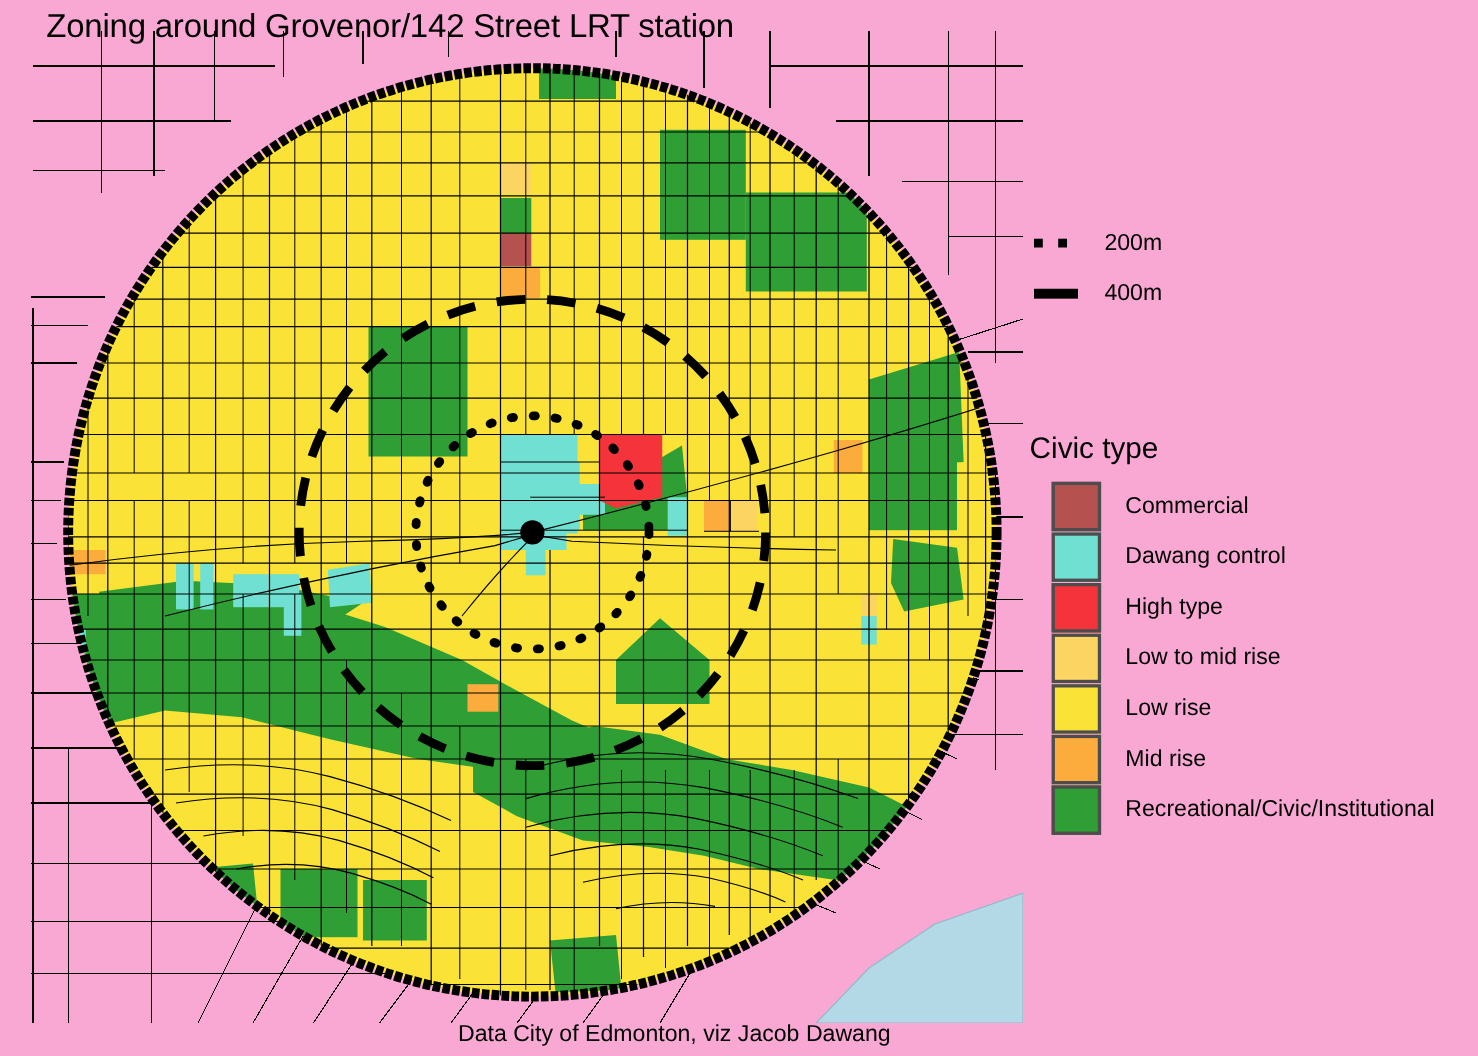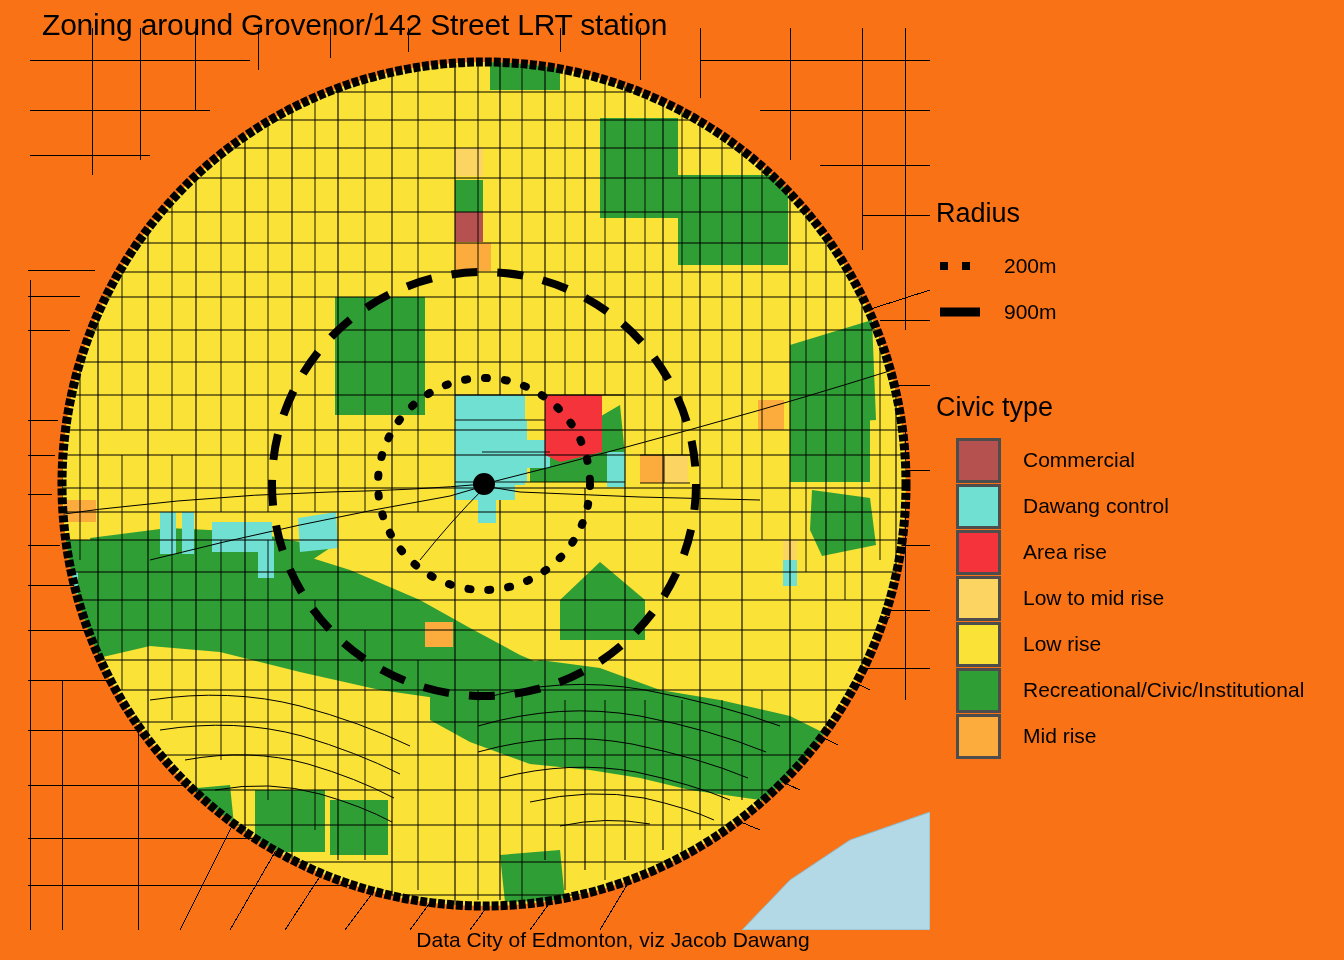--- a/index.html
+++ b/index.html
@@ -5,21 +5,21 @@
   * { box-sizing: border-box; margin: 0; padding: 0; }
   html, body {
     width: 1344px; height: 960px;
     background: #ffffff;
     font-family: "Liberation Sans", sans-serif;
     overflow: hidden;
   }
   #page {
     position: relative;
     width: 1344px; height: 960px;
-    background: #f97316;
+    background: #f9a8d4;
   }
   #title {
     position: absolute;
     left: 42px; top: 8px;
     font-size: 30px;
     color: #000;
     letter-spacing: -0.2px;
     white-space: nowrap;
   }
   #caption {
@@ -375,72 +375,71 @@
     <circle cx="484" cy="484" r="422" fill="none" stroke="#000" stroke-width="9" stroke-dasharray="7 2"></circle>
 
     <circle cx="484" cy="484" r="212" fill="none" stroke="#000" stroke-width="8" stroke-dasharray="26 20" stroke-linecap="butt"></circle>
 
     <circle cx="484" cy="484" r="106" fill="none" stroke="#000" stroke-width="8" stroke-dasharray="2 18" stroke-linecap="round"></circle>
 
     <circle cx="484" cy="484" r="11" fill="#000"></circle>
   </svg>
 
   <div class="legend-block" id="legend-radius">
-    <div class="legend-title">Radius</div>
 
     <div class="legend-row">
       <span class="key-line key-dot">
         <span class="seg s1"></span>
           <span class="seg s2"></span>
       </span>
       <span class="legend-label">200m</span>
     </div>
 
 
     <div class="legend-row">
       <span class="key-line key-solid">
         <span class="seg"></span>
       </span>
-      <span class="legend-label">900m</span>
+      <span class="legend-label">400m</span>
     </div>
   </div>
 
   <div class="legend-block" id="legend-areatype">
     <div class="legend-title">Civic type</div>
 
     <div class="legend-row">
       <span class="key-swatch" style="background: rgb(181, 82, 79);"></span>
       <span class="legend-label">Commercial</span>
     </div>
 
     <div class="legend-row">
       <span class="key-swatch" style="background: rgb(111, 224, 210);"></span>
       <span class="legend-label">Dawang control</span>
     </div>
 
     <div class="legend-row">
       <span class="key-swatch" style="background: rgb(245, 51, 59);"></span>
-      <span class="legend-label">Area rise</span>
+      <span class="legend-label">High type</span>
     </div>
 
     <div class="legend-row">
       <span class="key-swatch" style="background: rgb(251, 212, 98);"></span>
       <span class="legend-label">Low to mid rise</span>
     </div>
 
     <div class="legend-row">
       <span class="key-swatch" style="background: rgb(250, 226, 55);"></span>
       <span class="legend-label">Low rise</span>
     </div>
 
     <div class="legend-row">
+      <span class="key-swatch" style="background: rgb(251, 172, 60);"></span>
+      <span class="legend-label">Mid rise</span>
+    </div>
+
+    <div class="legend-row">
       <span class="key-swatch" style="background: rgb(47, 158, 53);"></span>
       <span class="legend-label">Recreational/Civic/Institutional</span>
     </div>
-
-    <div class="legend-row">
-      <span class="key-swatch" style="background: rgb(251, 172, 60);"></span>
-      <span class="legend-label">Mid rise</span>
-    </div>
   </div>
 
   <div id="caption">Data City of Edmonton, viz Jacob Dawang</div>
 </div>
 
 </body></html>

